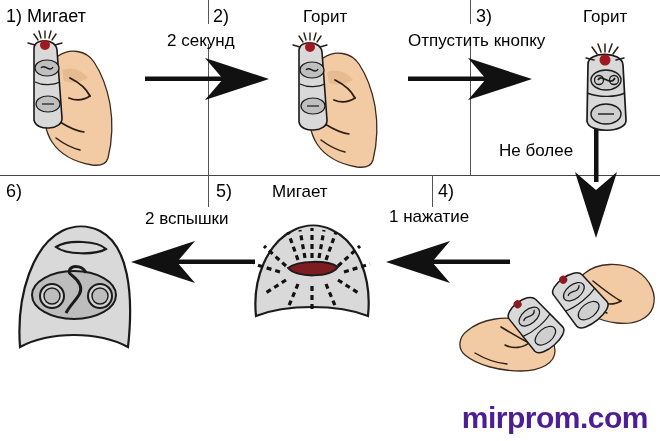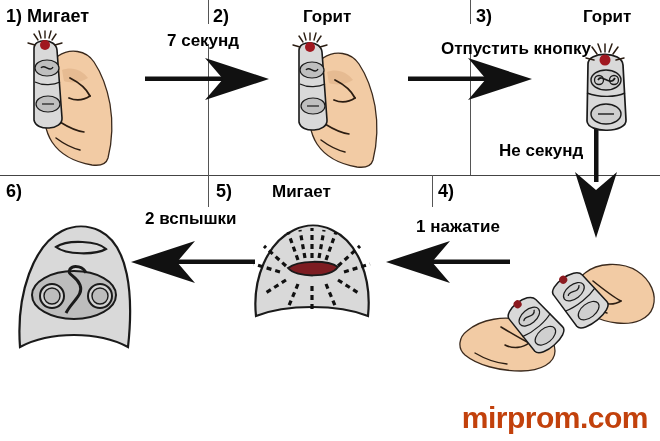--- a/index.html
+++ b/index.html
@@ -2,29 +2,29 @@
 <html><head>
 <meta charset="utf-8">
 <style>
   html,body{margin:0;padding:0;background:#ffffff;}
   body{
     width:660px;height:441px;position:relative;overflow:hidden;
     font-family:"Liberation Sans", sans-serif;
     color:#000000;
   }
   .stage{position:absolute;left:0;top:0;width:660px;height:441px;}
-  .lbl{position:absolute;font-size:17px;font-weight:700;white-space:nowrap;line-height:1;text-align:right;}
+  .lbl{position:absolute;font-size:17px;font-weight:400;white-space:nowrap;line-height:1;text-align:right;}
   .lbl.step{font-size:18px;}
   .divider{position:absolute;background:#555;}
   .vline{width:1px;}
   .hline{height:1px;background:#444;}
   .art{position:absolute;}
   .wm{
     position:absolute;right:12px;bottom:6px;
-    font-size:30px;font-weight:700;color:#c2410c;
+    font-size:30px;font-weight:700;color:#4c1d95;
     letter-spacing:-0.5px;font-family:"Liberation Sans", sans-serif;
   }
   svg{display:block;overflow:visible;}
 </style>
 </head>
 <body>
 
 <div class="stage">
 
   <div class="divider vline" style="left:208px;top:0px;height:24px;"></div>
@@ -38,36 +38,36 @@
   <div class="divider vline" style="left:432px;top:175px;height:32px;"></div>
   <div class="divider vline" style="left:596px;top:110px;height:65px;"></div>
 
   <div class="lbl step" style="left:6px;top:7px;">
     <span>1)</span>
     <span>Мигает</span>
   </div>
 
   <div class="lbl step" style="left:213px;top:7px;">2)</div>
   <div class="lbl" style="left:303px;top:8px;">Горит</div>
-  <div class="lbl" style="left:167px;top:32px;">7 секунд</div>
+  <div class="lbl" style="left:167px;top:32px;">2 секунд</div>
 
   <div class="lbl step" style="left:476px;top:7px;">3)</div>
   <div class="lbl" style="left:583px;top:8px;">Горит</div>
-  <div class="lbl" style="left:408px;top:40px;margin-left:33px;">Отпустить кнопку</div>
-
-  <div class="lbl" style="left:499px;top:142px;">Не секунд</div>
+  <div class="lbl" style="left:408px;top:32px;">Отпустить кнопку</div>
+
+  <div class="lbl" style="left:499px;top:142px;">Не более</div>
 
   <div class="lbl step" style="left:6px;top:182px;">6)</div>
 
   <div class="lbl step" style="left:216px;top:182px;">5)</div>
   <div class="lbl" style="left:272px;top:183px;">Мигает</div>
   <div class="lbl" style="left:145px;top:210px;">2 вспышки</div>
 
   <div class="lbl step" style="left:438px;top:182px;">4)</div>
-  <div class="lbl" style="left:389px;top:218px;margin-left:27px;">1 нажатие</div>
+  <div class="lbl" style="left:389px;top:208px;">1 нажатие</div>
 
   <div class="art" style="left:145px;top:55px;">
     <svg width="125" height="50" viewBox="0 0 125 50">
       <rect x="0" y="21.5" width="80" height="4.5" fill="#111111"></rect>
       <path d="M 60 3 L 124 24 L 60 45 L 78 24 Z" fill="#111111"></path>
     </svg>
   </div>
 
   <div class="art" style="left:408px;top:55px;">
     <svg width="125" height="50" viewBox="0 0 125 50">

